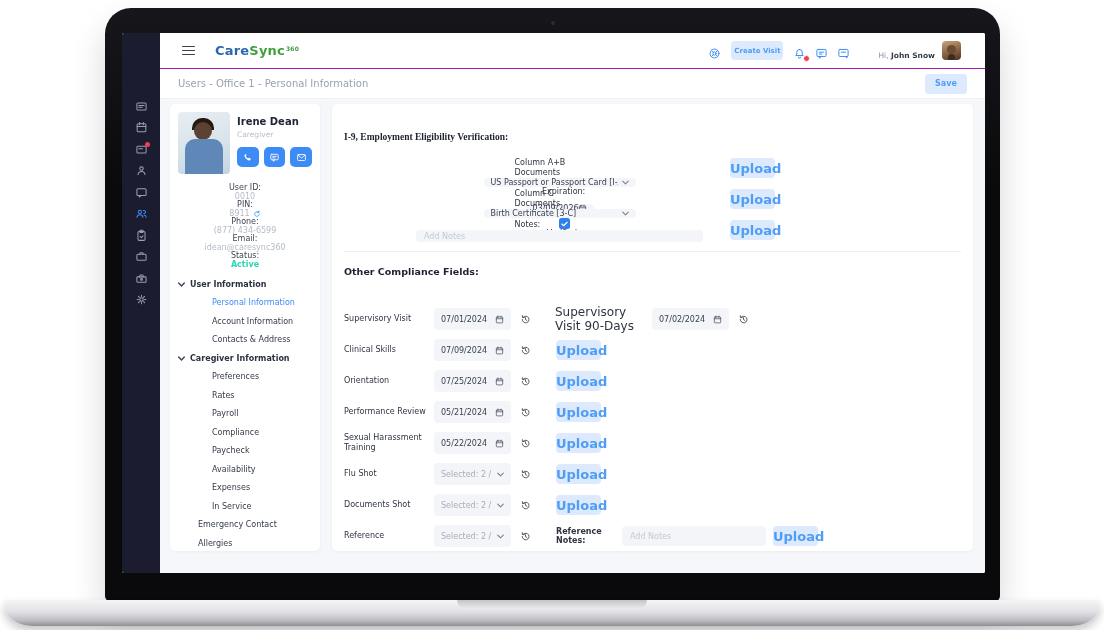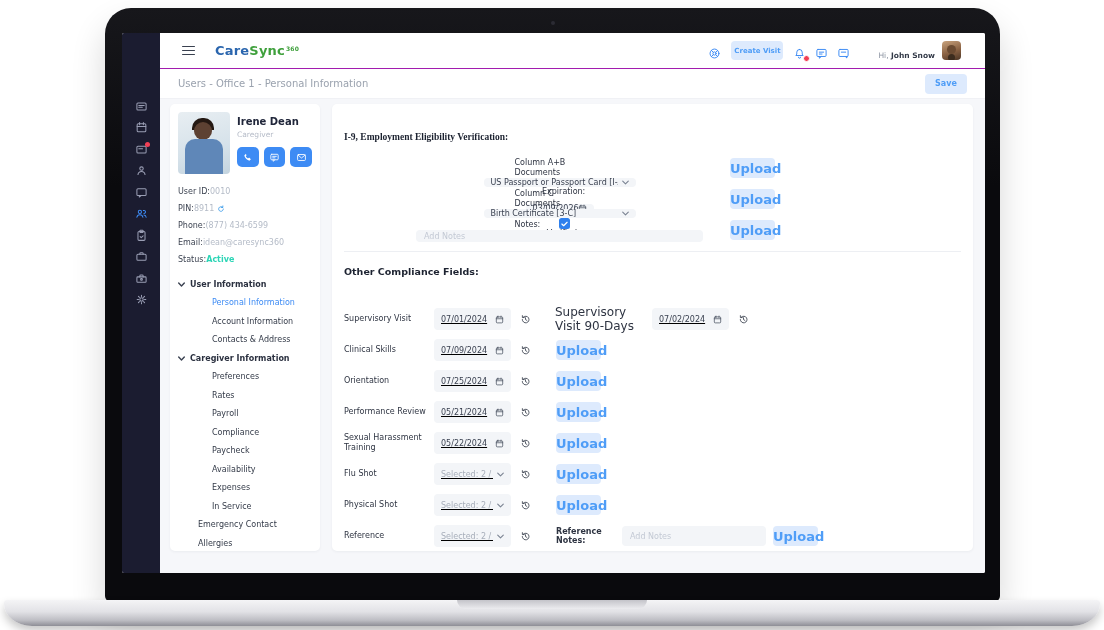--- a/index.html
+++ b/index.html
@@ -75,21 +75,21 @@
   .pinfo { padding-top:4px; min-width:0; }
   .pname { font-size:10px; font-weight:700; color:#20263a; }
   .prole { font-size:7.5px; color:#b6bcc8; margin-top:3px; }
   .pbtns { display:flex; gap:5px; margin-top:8px; }
   .pbtn { width:23px; height:20px; border:none; border-radius:5px; background:#3d8bf4; cursor:pointer;
           display:flex; align-items:center; justify-content:center; }
   .pbtn svg { width:11px; height:11px; stroke:#fff; stroke-width:1.9; fill:none; stroke-linecap:round; stroke-linejoin:round; }
   .pbtn svg.fill { fill:#fff; stroke:none; }
 
   .details { margin-top:9px; }
-  .drow { display:flex; align-items:center; justify-content:flex-start; height:17px; }
+  .drow { display:flex; align-items:center; justify-content:space-between; height:17px;flex-direction:column; }
   .dlabel { font-size:8px; color:#3d4452; }
   .dvalue { font-size:8px; color:#b4bbc7; display:flex; align-items:center; gap:3px; }
   .dvalue.active { color:#2cd5b6; font-weight:600; }
   .refresh svg { width:8px; height:8px; stroke:#2f96e8; stroke-width:2.4; fill:none; stroke-linecap:round; display:block; }
 
   .tree { margin-top:7px; }
   .trow { display:flex; align-items:center; height:18.5px; font-size:8px; color:#333a48; cursor:pointer; }
   .trow.group { padding-left:0; font-weight:600; color:#2b3140; }
   .trow.group .chev { width:12px; display:flex; }
   .trow.group .chev svg { width:7px; height:7px; stroke:#3a4150; stroke-width:2; fill:none; stroke-linecap:round; stroke-linejoin:round; }
@@ -104,21 +104,21 @@
   .divider { border:none; border-top:1px solid #edeff3; margin:8px 0 0; }
 
   .irow { position:relative; width:431px; display:flex; align-items:center; height:22px; margin-bottom:9px;flex-direction:column; }
   .ilabel { width:90px; font-size:8px; color:#2e3442; padding-right:6px; line-height:1.25; }
   .field { background:#f3f5f8; border-radius:4px; height:22px; display:flex; align-items:center;
            padding:0 7px; cursor:pointer; }
   .fval { font-size:8px; color:#3a4150; white-space:nowrap; overflow:hidden; }
   .sel-lg { width:152px; } .sel-lg .fval { flex:1; }
   .caret { width:7px; height:5px; flex-shrink:0; margin-left:4px; }
   .caret path { stroke:#7c8493; stroke-width:1.6; fill:none; stroke-linecap:round; stroke-linejoin:round; }
-  .date-lg { width:68px;margin-top:8px; } .date { width:77px;text-decoration:underline; }
+  .date-lg { width:68px;margin-top:8px; } .date { width:77px; }
   .date .fval, .date-lg .fval { flex:1; }
   .cal { width:9px; height:9px; flex-shrink:0; stroke:#4a5160; stroke-width:2; fill:none; stroke-linecap:round; }
   .exp-lbl { margin-left:12px; width:47px; font-size:8px; color:#2e3442; }
   .upload { width:45px; height:20px; font-size:13px; }
   .irow .upload { position:absolute; right:0; }
   .chk { margin-left:10px; width:11px; height:11px; background:#2f80ed; border-radius:2.5px;
          display:flex; align-items:center; justify-content:center; cursor:pointer; flex-shrink:0; }
   .chk svg { width:7px; height:6px; stroke:#fff; stroke-width:2; fill:none; stroke-linecap:round; stroke-linejoin:round; }
   .chk-lbl { margin-left:5px; font-size:8px; color:#2a3040; }
   .ninput { width:287px; height:22px; background:#f3f5f8; border:none; border-radius:4px;
@@ -570,21 +570,21 @@
               </div>
               <svg class="hist" viewBox="0 0 24 24">
                   <path d="M5,12a7.3,7.3 0 1 0 2.1-5.1"></path>
                   <polyline points="5.2,3.6 5.2,7.8 9.4,7.8"></polyline>
                   <polyline points="12,8.2 12,12.2 14.9,13.9"></polyline>
                 </svg>
               <button class="btn upload">Upload</button>
             </div>
 
             <div class="crow">
-              <span class="clabel">Physical Shot</span>
+              <span class="clabel">Documents Shot</span>
               <div class="field date sel">
                 <span class="fval">Selected:  2 / 2</span>
                 <svg class="caret" viewBox="0 0 10 6">
                     <path d="M1,1l4,4 4-4"></path>
                   </svg>
               </div>
               <svg class="hist" viewBox="0 0 24 24">
                   <path d="M5,12a7.3,7.3 0 1 0 2.1-5.1"></path>
                   <polyline points="5.2,3.6 5.2,7.8 9.4,7.8"></polyline>
                   <polyline points="12,8.2 12,12.2 14.9,13.9"></polyline>

